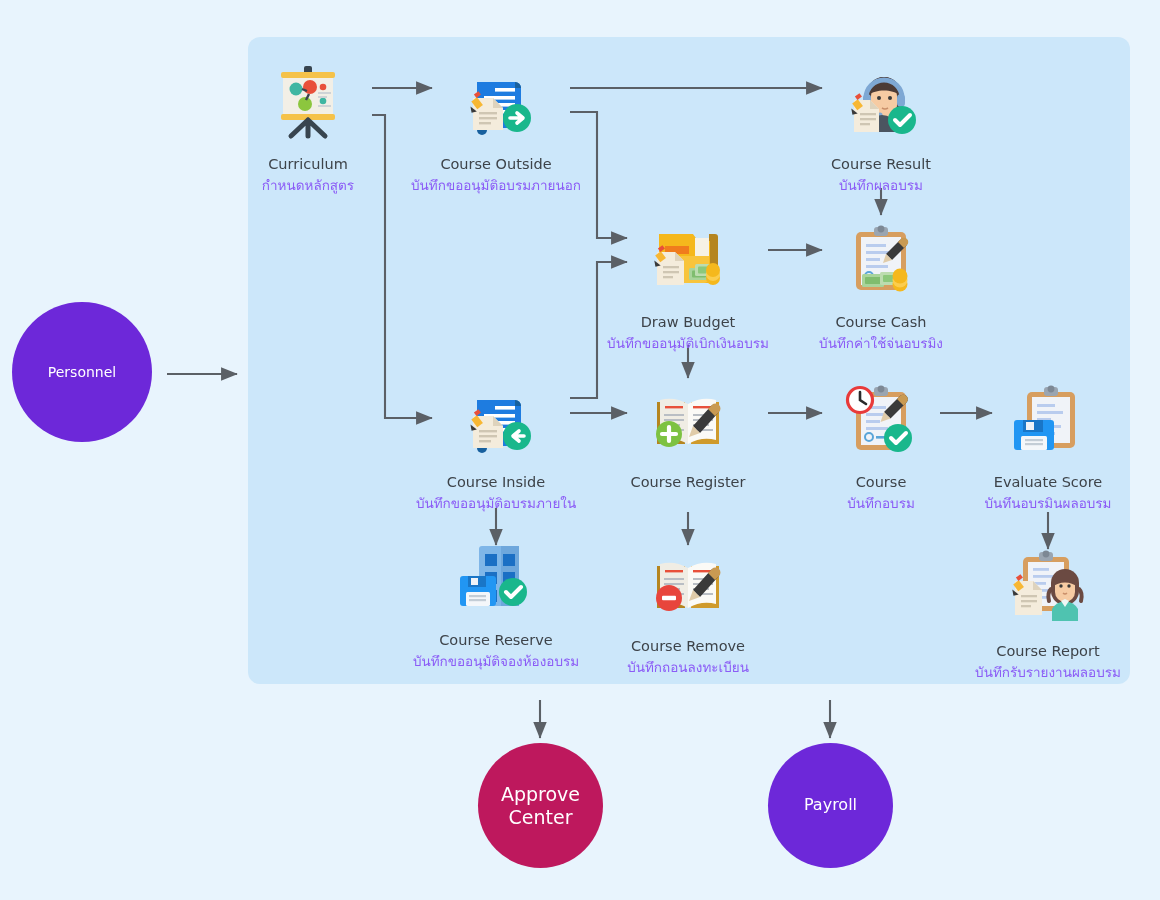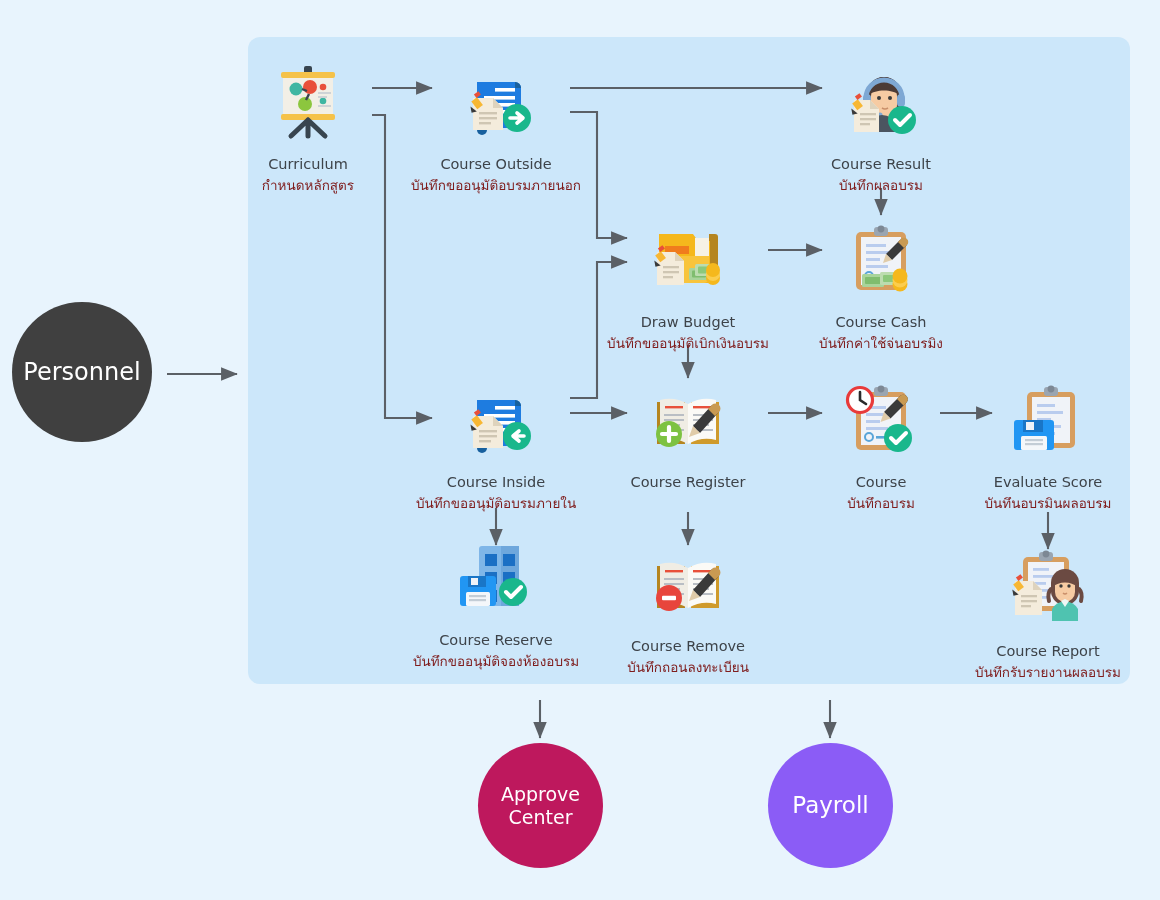--- a/index.html
+++ b/index.html
@@ -30,32 +30,32 @@
     position:absolute;
     border-radius:50%;
     display:flex; align-items:center; justify-content:center;
     text-align:center;
     color:#ffffff;
     line-height:1.18;
     user-select:none;
   }
   .circle-personnel {
     left:12px; top:302px; width:140px; height:140px;
-    background:#404040;
-    font-size:24px;
+    background:#6d28d9;
+    font-size:14px;
   }
   .circle-approve {
     left:478px; top:743px; width:125px; height:125px;
     background:#be185d;
     font-size:19px;
   }
   .circle-payroll {
     left:768px; top:743px; width:125px; height:125px;
-    background:#8b5cf6;
-    font-size:23px;
+    background:#6d28d9;
+    font-size:16px;
   }
 
   
   .node {
     position:absolute;
     width:190px;
     margin-left:-95px;     
     text-align:center;
     color:#3a3f45;
   }
@@ -66,21 +66,21 @@
   }
   .node .lbl-en {
     margin-top:14px;
     font-size:14.5px;
     color:#3d4349;
     white-space:nowrap;
   }
   .node .lbl-th {
     margin-top:2px;
     font-size:13.5px;
-    color:#7f1d1d;
+    color:#8b5cf6;
     white-space:nowrap;
   }
 
   
   .ico { position:relative; width:82px; height:82px; }
   .ico svg { display:block; width:82px; height:82px; }
 </style>
 </head>
 <body>
 

